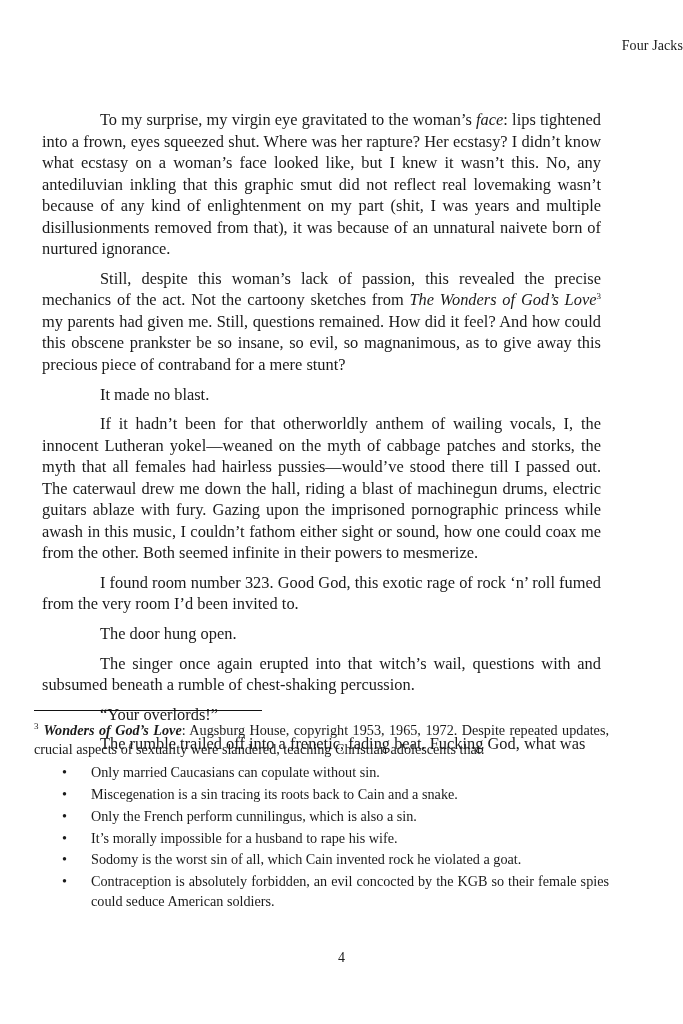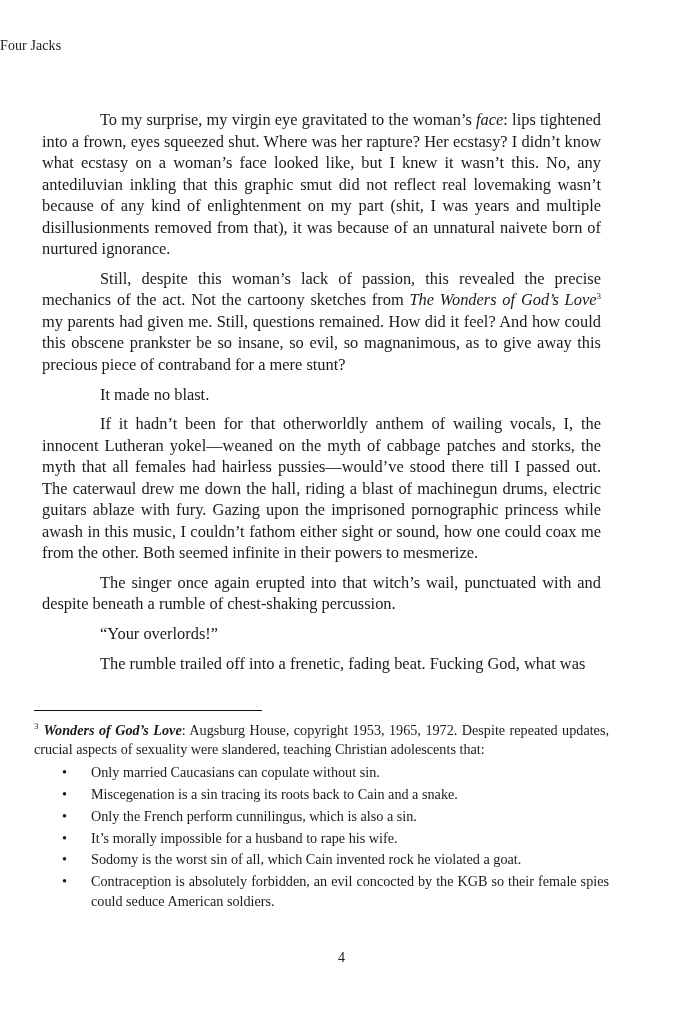--- a/index.html
+++ b/index.html
@@ -1,18 +1,18 @@
 <!DOCTYPE html>
 <html><head>
   <meta charset="utf-8">
   <style>
     html, body { margin: 0; padding: 0; background: #ffffff; }
     body { width: 683px; height: 1024px; position: relative; overflow: hidden;
       font-family: "Liberation Serif", "DejaVu Serif", serif; color: #1a1a1a; }
-    .running-head { position: absolute; top: 38px; left: 0; width: 683px; text-align: left;
+    .running-head { position: absolute; top: 38px; left: 0; width: 683px; text-align: right;
       font-size: 14px; letter-spacing: 0.1px; }
     .body-text { position: absolute; top: 101px; left: 34px; width: 575px;
       font-size: 16.4px; line-height: 21.55px; }
     .body-text p { margin: 8px; text-indent: 58px; text-align: justify; }
     .body-text p.last-line-open { text-align-last: left; }
     sup.fnref { font-size: 9px; line-height: 0; vertical-align: super; }
     .fn-rule { position: absolute; top: 710px; left: 34px; width: 228px; height: 0;
       border-top: 1.3px solid #111; }
     .footnote { position: absolute; top: 721px; left: 34px; width: 575px;
       font-size: 14.2px; line-height: 19.4px; }
@@ -27,21 +27,23 @@
 </head>
 <body>
 
 <div class="running-head">Four Jacks</div>
 
 <div class="body-text">
   <p><span>To my surprise, my virgin eye gravitated to the woman’s </span><em>face</em><span>: lips tightened into a frown, eyes squeezed shut. Where was her rapture? Her ecstasy? I didn’t know what ecstasy on a woman’s face looked like, but I knew it wasn’t this. No, any antediluvian inkling that this graphic smut did not reflect real lovemaking wasn’t because of any kind of enlightenment on my part (shit, I was years and multiple disillusionments removed from that), it was because of an unnatural naivete born of nurtured ignorance.</span></p>
   <p><span>Still, despite this woman’s lack of passion, this revealed the precise mechanics of the act. Not the cartoony sketches from </span><em>The Wonders of God’s Love</em><sup class="fnref">3</sup><span> my parents had given me. Still, questions remained. How did it feel? And how could this obscene prankster be so insane, so evil, so magnanimous, as to give away this precious piece of contraband for a mere stunt?</span></p>
   <p>It made no blast.</p>
   <p>If it hadn’t been for that otherworldly anthem of wailing vocals, I, the innocent Lutheran yokel—weaned on the myth of cabbage patches and storks, the myth that all females had hairless pussies—would’ve stood there till I passed out. The caterwaul drew me down the hall, riding a blast of machinegun drums, electric guitars ablaze with fury. Gazing upon the imprisoned pornographic princess while awash in this music, I couldn’t fathom either sight or sound, how one could coax me from the other. Both seemed infinite in their powers to mesmerize.</p>
-  <p>The singer once again erupted into that witch’s wail, punctuated with and despite beneath a rumble of chest-shaking percussion.</p>
+  <p>I found room number 323. Good God, this exotic rage of rock ‘n’ roll fumed from the very room I’d been invited to.</p>
+  <p>The door hung open.</p>
+  <p>The singer once again erupted into that witch’s wail, questions with and subsumed beneath a rumble of chest-shaking percussion.</p>
   <p>“Your overlords!”</p>
   <p class="last-line-open">The rumble trailed off into a frenetic, fading beat. Fucking God, what was</p>
 </div>
 
 <div class="fn-rule"></div>
 
 <div class="footnote">
   <p><span class="fnnum">3</span><span class="fntitle">Wonders of God’s Love</span><span>: Augsburg House, copyright 1953, 1965, 1972. Despite repeated updates, crucial aspects of sexuality were slandered, teaching Christian adolescents that:</span></p>
   <ul>
     <li><span class="bullet">•</span><span>Only married Caucasians can copulate without sin.</span></li>

